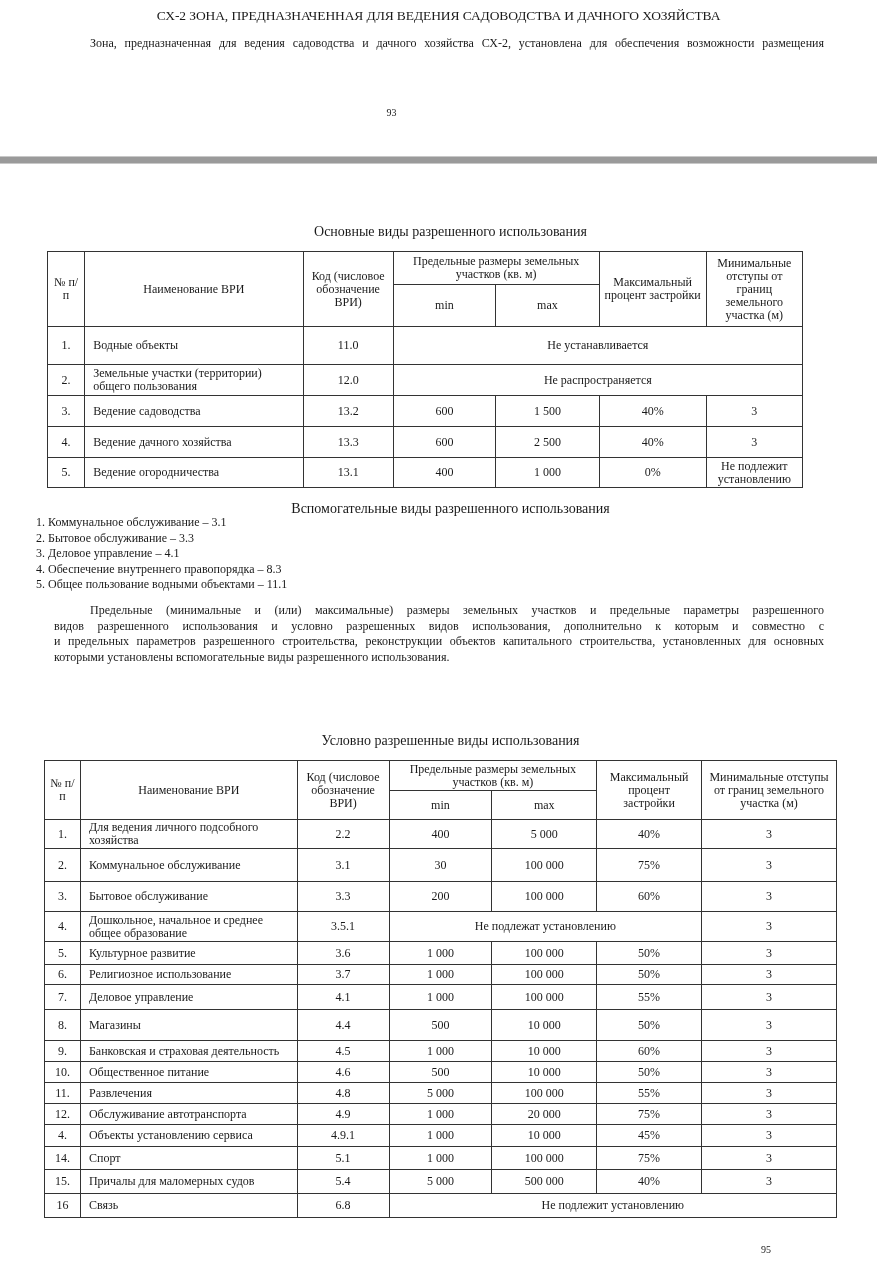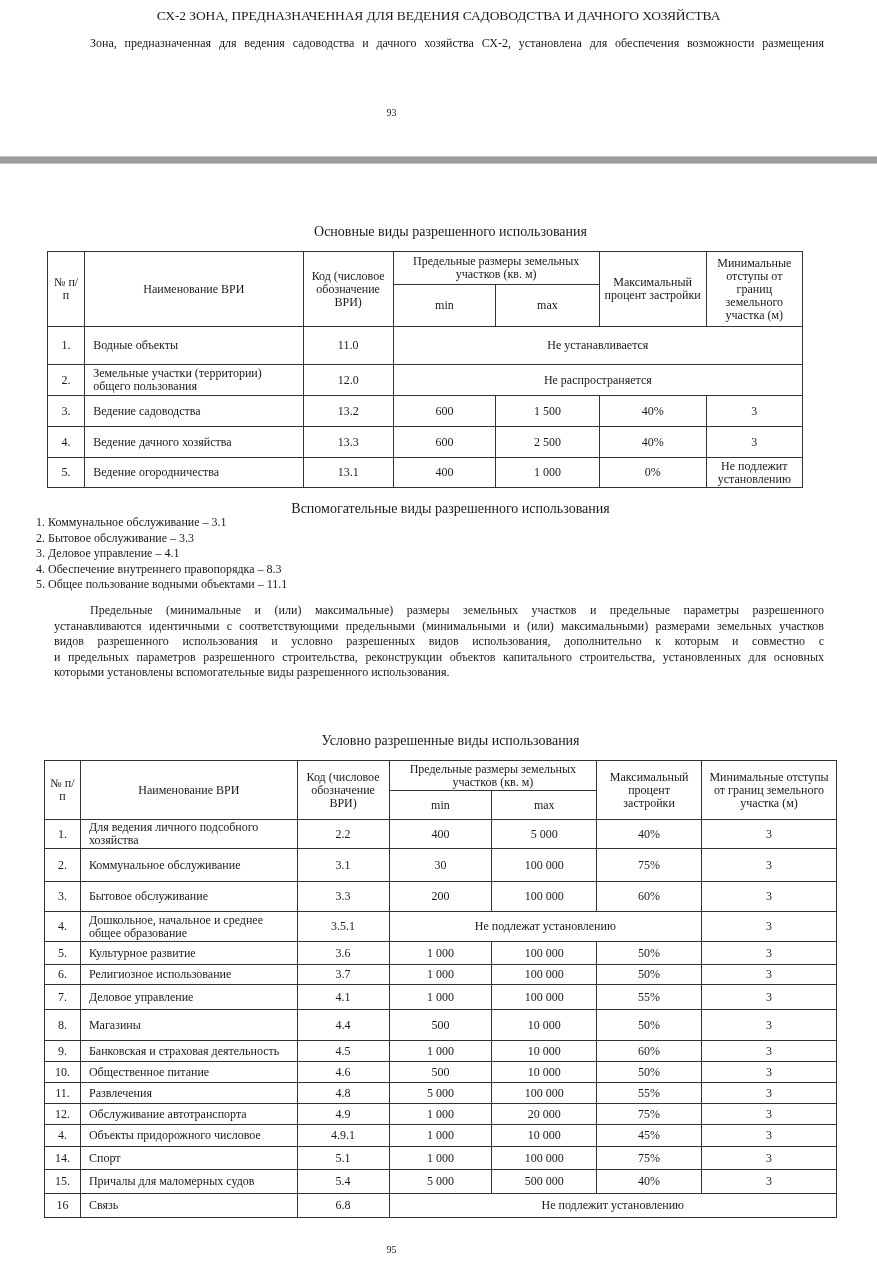--- a/index.html
+++ b/index.html
@@ -107,21 +107,20 @@
 <div class="abs caption" style="top:501px;">Вспомогательные виды разрешенного использования</div>
 <div class="abs aux-list">
   <div>1. Коммунальное обслуживание – 3.1</div>
   <div>2. Бытовое обслуживание – 3.3</div>
   <div>3. Деловое управление – 4.1</div>
   <div>4. Обеспечение внутреннего правопорядка – 8.3</div>
   <div>5. Общее пользование водными объектами – 11.1</div>
 </div>
 <div class="abs para2">
   <span class="ln first">Предельные (минимальные и (или) максимальные) размеры земельных участков и предельные параметры разрешенного</span>
-  <span class="ln">устанавливаются идентичными с соответствующими предельными (минимальными и (или) максимальными) размерами земельных участков</span>
   <span class="ln">видов разрешенного использования и условно разрешенных видов использования, дополнительно к которым и совместно с</span>
   <span class="ln">и предельных параметров разрешенного строительства, реконструкции объектов капитального строительства, установленных для основных</span>
   <span class="ln last">которыми установлены вспомогательные виды разрешенного использования.</span>
 </div>
 
 <div class="abs caption" style="top:733px;">Условно разрешенные виды использования</div>
 
 <table class="vri" id="cond-table" style="top:760px; left:44px; width:793px;">
   <colgroup>
     <col style="width:36px">
@@ -248,21 +247,21 @@
         <td>12.</td>
         <td class="name">Обслуживание автотранспорта</td>
         <td>4.9</td>
         <td>1 000</td>
         <td>20 000</td>
         <td>75%</td>
         <td>3</td>
       </tr>
       <tr style="height: 22px;">
         <td>4.</td>
-        <td class="name">Объекты придорожного числовое</td>
+        <td class="name">Объекты установлению сервиса</td>
         <td>4.9.1</td>
         <td>1 000</td>
         <td>10 000</td>
         <td>45%</td>
         <td>3</td>
       </tr>
       <tr style="height: 23px;">
         <td>14.</td>
         <td class="name">Спорт</td>
         <td>5.1</td>
@@ -282,13 +281,13 @@
       </tr>
       <tr style="height: 24px; padding-left: 16px;">
         <td>16</td>
         <td class="name">Связь</td>
         <td>6.8</td>
         <td colspan="4">Не подлежит установлению</td>
       </tr>
     </tbody>
 </table>
 
-<div class="abs pageno" style="top:1244px;">95</div>
+<div class="abs pageno" style="top:1244px;text-align:right;">95</div>
 
 </body></html>

